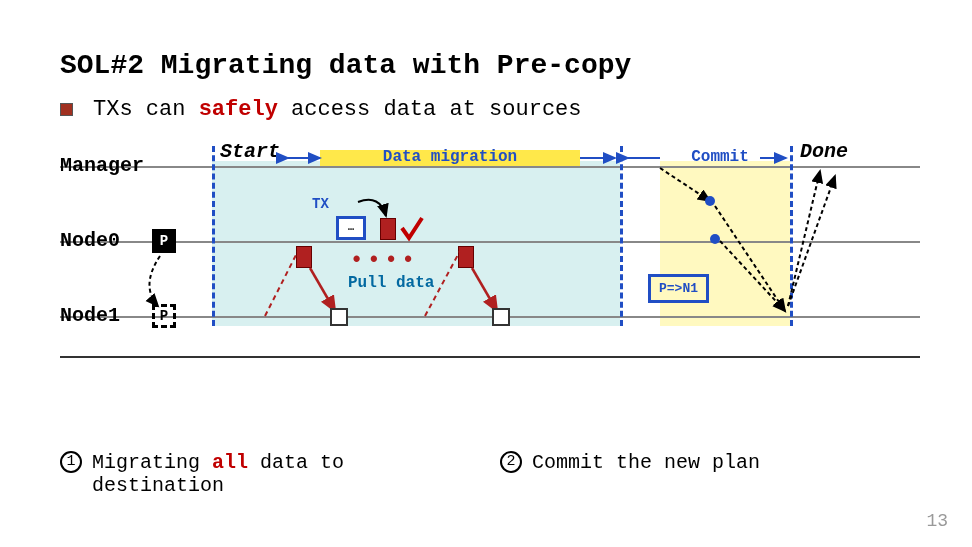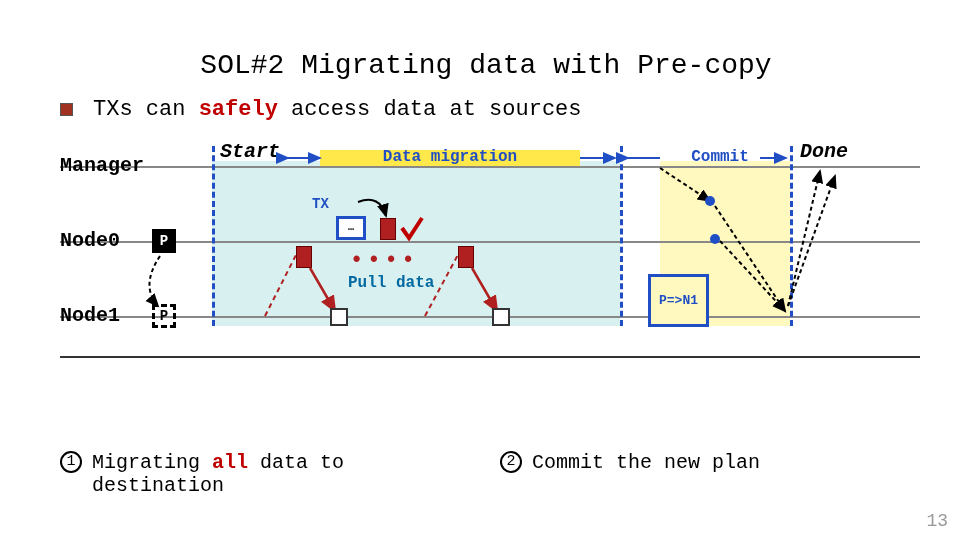--- a/index.html
+++ b/index.html
@@ -3,21 +3,21 @@
 <meta charset="utf-8">
 <style>
   * { box-sizing: border-box; margin: 0; padding: 0; }
   body {
     width: 972px; height: 547px;
     font-family: "Courier New", monospace;
     background: #fff;
     position: relative;
     padding: 50px 60px 40px 60px;
   }
-  .title { font-size: 28px; font-weight: normal; margin-bottom: 16px; text-align: center; }
+  .title { font-size: 28px; font-weight: bold; margin-bottom: 16px; }
   .bullet-row { display: flex; align-items: center; gap: 20px; margin-bottom: 24px; }
   .bullet-sq { width: 13px; height: 13px; background: #a03020; border: 1px solid #555; flex-shrink: 0; }
   .bullet-text { font-size: 22px; }
   .red { color: #c00000; font-weight: bold; }
   .diagram { position: relative; width: 860px; height: 210px; }
   .row-label { position: absolute; font-size: 20px; font-weight: bold; left: 0; }
   .hr-line { position: absolute; left: 0; right: 0; height: 0; border-top: 2px solid #888; }
   .hr-line.bottom { border-top: 2px solid #333; }
   .vdash { position: absolute; width: 0; border-left: 3px dashed #204ec4; }
   .phase-label { position: absolute; font-size: 16px; color: #204ec4; font-weight: bold; text-align: center; }
@@ -27,21 +27,21 @@
   .cyan-zone { position: absolute; background: #d8f0f0; }
   .yellow-zone { position: absolute; background: #fff9c0; }
   .pbox { position: absolute; width: 24px; height: 24px; background: #000; color: #fff; font-weight: bold; font-size: 14px; text-align: center; line-height: 24px; }
   .pbox-dash { position: absolute; width: 24px; height: 24px; border: 3px dashed #000; font-weight: bold; font-size: 14px; text-align: center; line-height: 18px; }
   .tx-box { position: absolute; width: 30px; height: 24px; border: 3px solid #204ec4; background: #fff; color: #000; font-weight: bold; font-size: 10px; text-align: center; line-height: 18px; }
   .tx-label { position: absolute; font-size: 14px; color: #204ec4; font-weight: bold; }
   .redblock { position: absolute; width: 16px; height: 22px; background: #b02020; border: 1px solid #600; }
   .whiteblock { position: absolute; width: 18px; height: 18px; border: 2px solid #333; background: #fff; }
   .dots { position: absolute; font-size: 22px; color: #b02020; font-weight: bold; letter-spacing: 4px; }
   .pull-label { position: absolute; font-size: 16px; color: #0369a1; font-weight: bold; }
-  .pn1-box { position: absolute; border: 3px solid #204ec4; color: #204ec4; font-size: 13px; font-weight: bold; padding: 16px 8px; background: #fff9c0; }
+  .pn1-box { position: absolute; border: 3px solid #204ec4; color: #204ec4; font-size: 13px; font-weight: bold; padding: 4px 8px; background: #fff9c0; }
   .dot-blue { position: absolute; width: 10px; height: 10px; border-radius: 50%; background: #204ec4; }
   .steps { position: absolute; bottom: 50px; left: 60px; right: 60px; display: flex; gap: 60px; }
   .step { display: flex; gap: 10px; font-size: 20px; align-items: flex-start; width: 380px; }
   .circled { width: 22px; height: 22px; border: 2px solid #000; border-radius: 50%; text-align: center; line-height: 18px; font-size: 15px; flex-shrink: 0; }
   .pagenum { position: absolute; right: 24px; bottom: 16px; color: #999; font-size: 18px; }
   svg.overlay { position: absolute; top: 0; left: 0; pointer-events: none; }
 </style>
 </head>
 <body>
 

